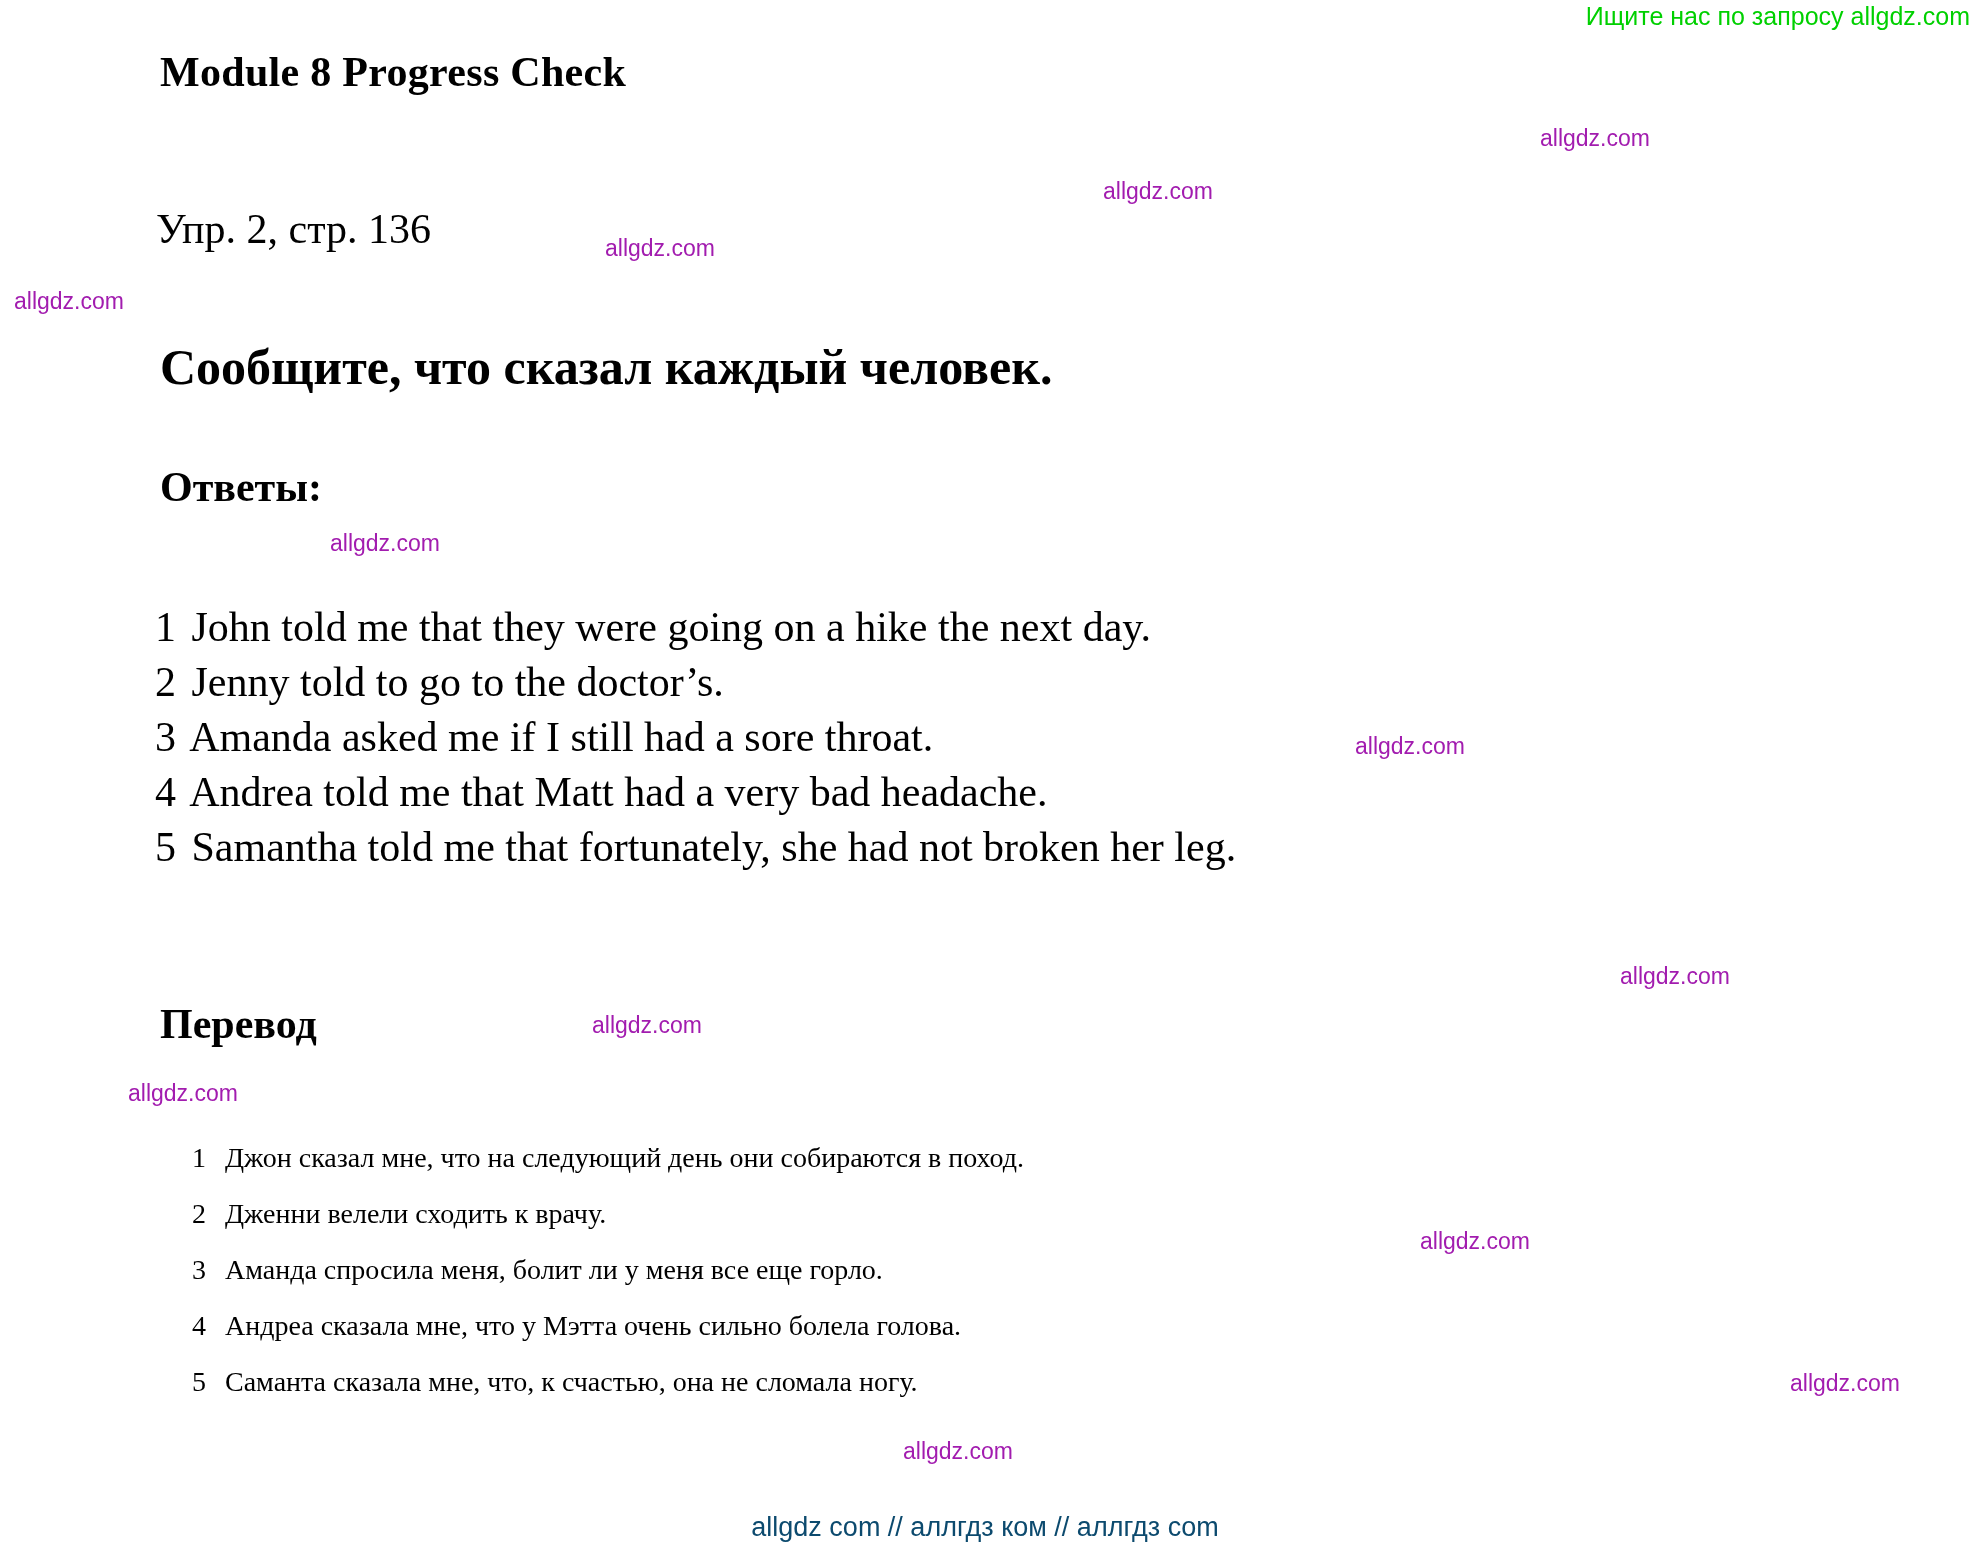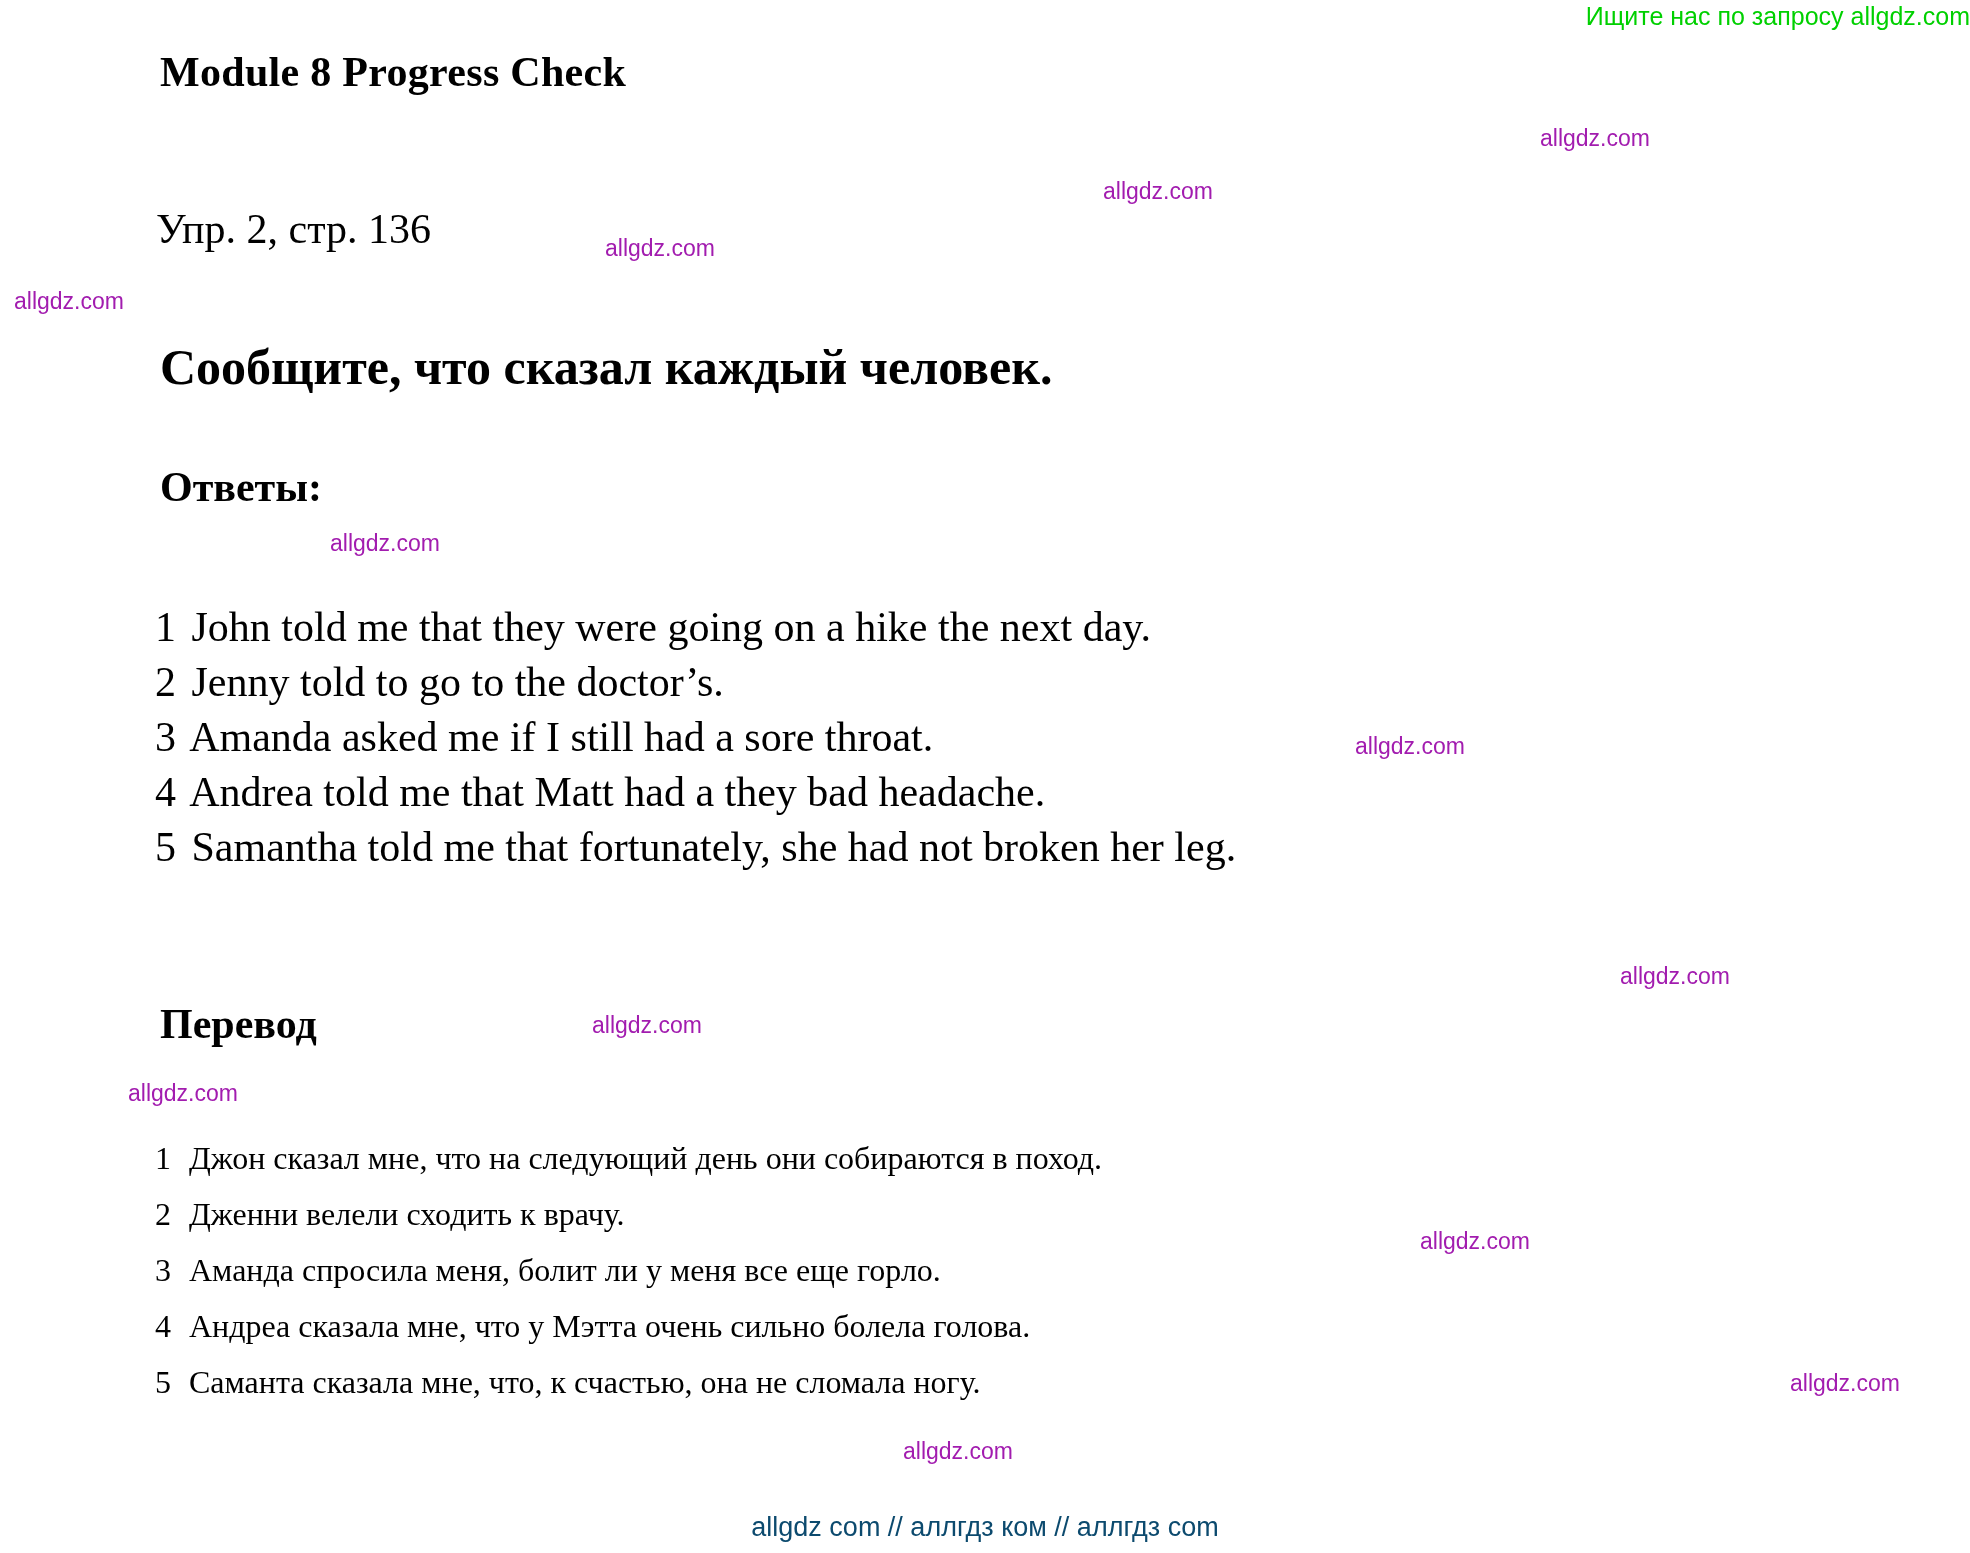--- a/index.html
+++ b/index.html
@@ -93,23 +93,24 @@
   }
 
   .translation-list {
     position: absolute;
     left: 155px;
     top: 1130px;
     width: 1780px;
   }
 
   .translation-list .line {
-    font-size: 32px;
+    font-size: 28px;
     line-height: 56px;
     white-space: nowrap;
+    margin-left: 37px;
   }
 
   .num {
     display: inline-block;
     min-width: 26px;
   }
 
   
   .wm {
     position: absolute;
@@ -156,21 +157,21 @@
     <div class="line">
       <span class="num">2</span>
       <span>Jenny told to go to the doctor’s.</span>
     </div>
     <div class="line">
       <span class="num">3</span>
       <span>Amanda asked me if I still had a sore throat.</span>
     </div>
     <div class="line">
       <span class="num">4</span>
-      <span>Andrea told me that Matt had a they bad headache.</span>
+      <span>Andrea told me that Matt had a very bad headache.</span>
     </div>
     <div class="line">
       <span class="num">5</span>
       <span>Samantha told me that fortunately, she had not broken her leg.</span>
     </div>
   </div>
 
   <div class="translation-heading">Перевод</div>
 
   <div class="translation-list">

